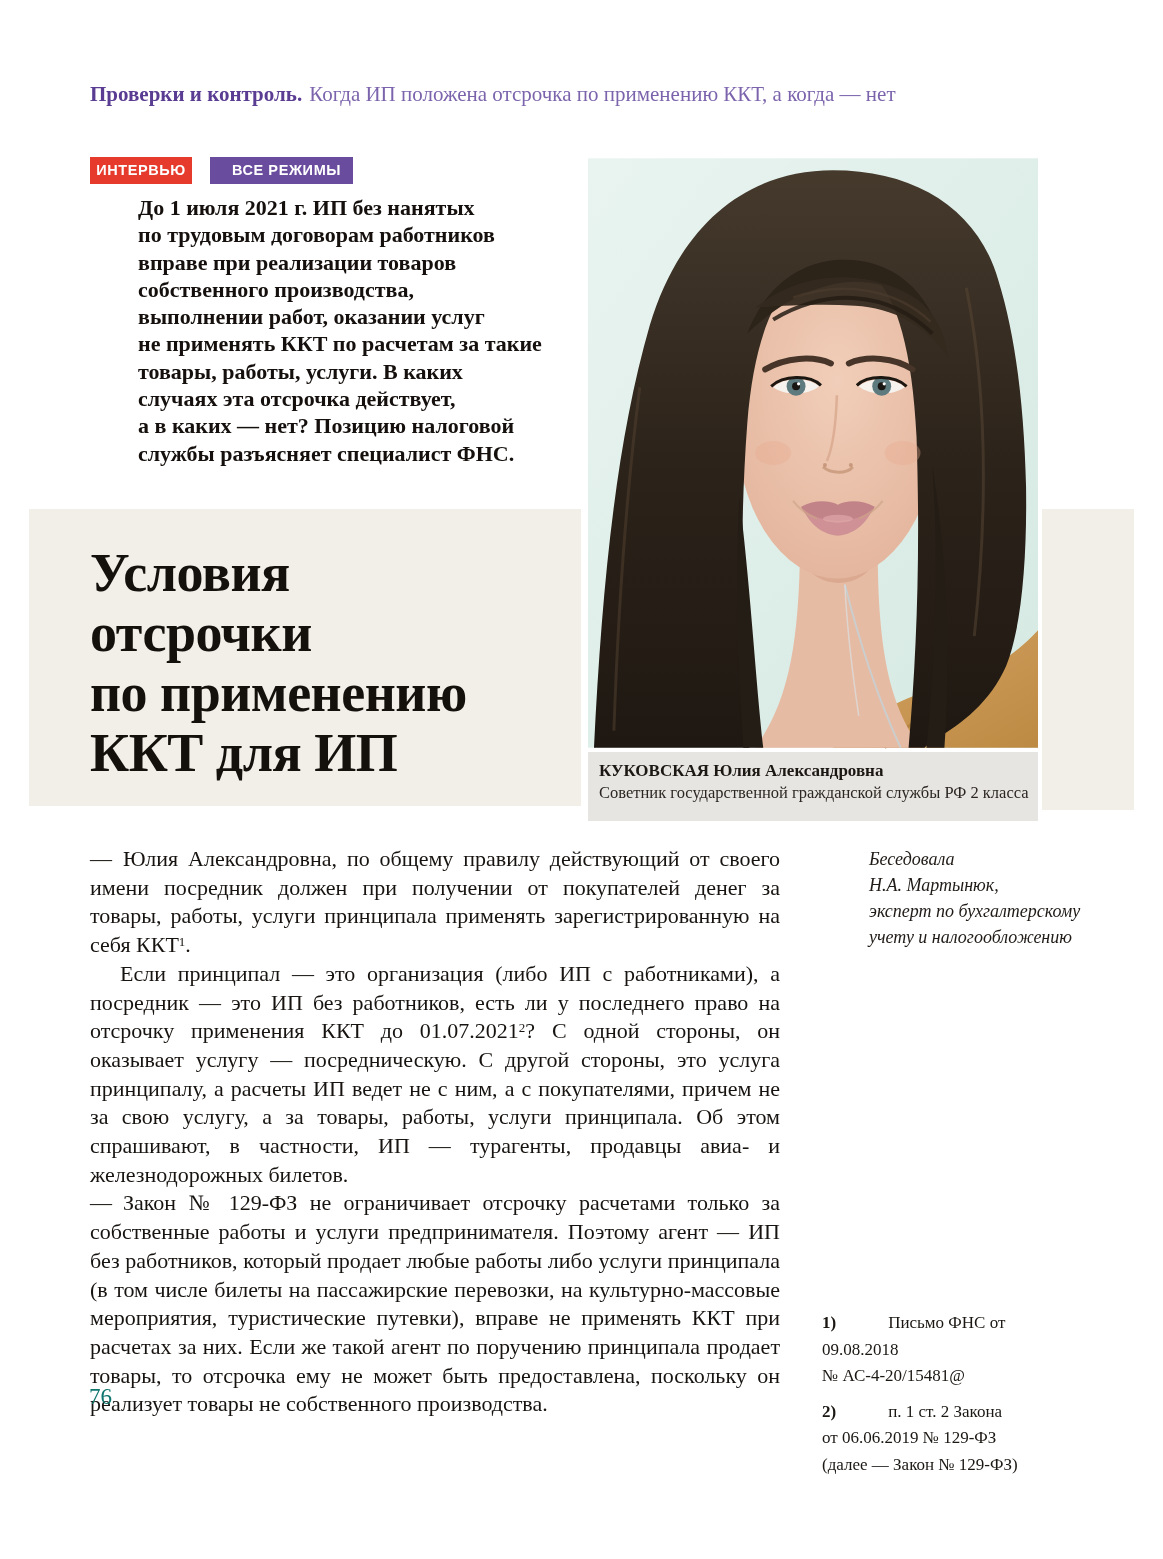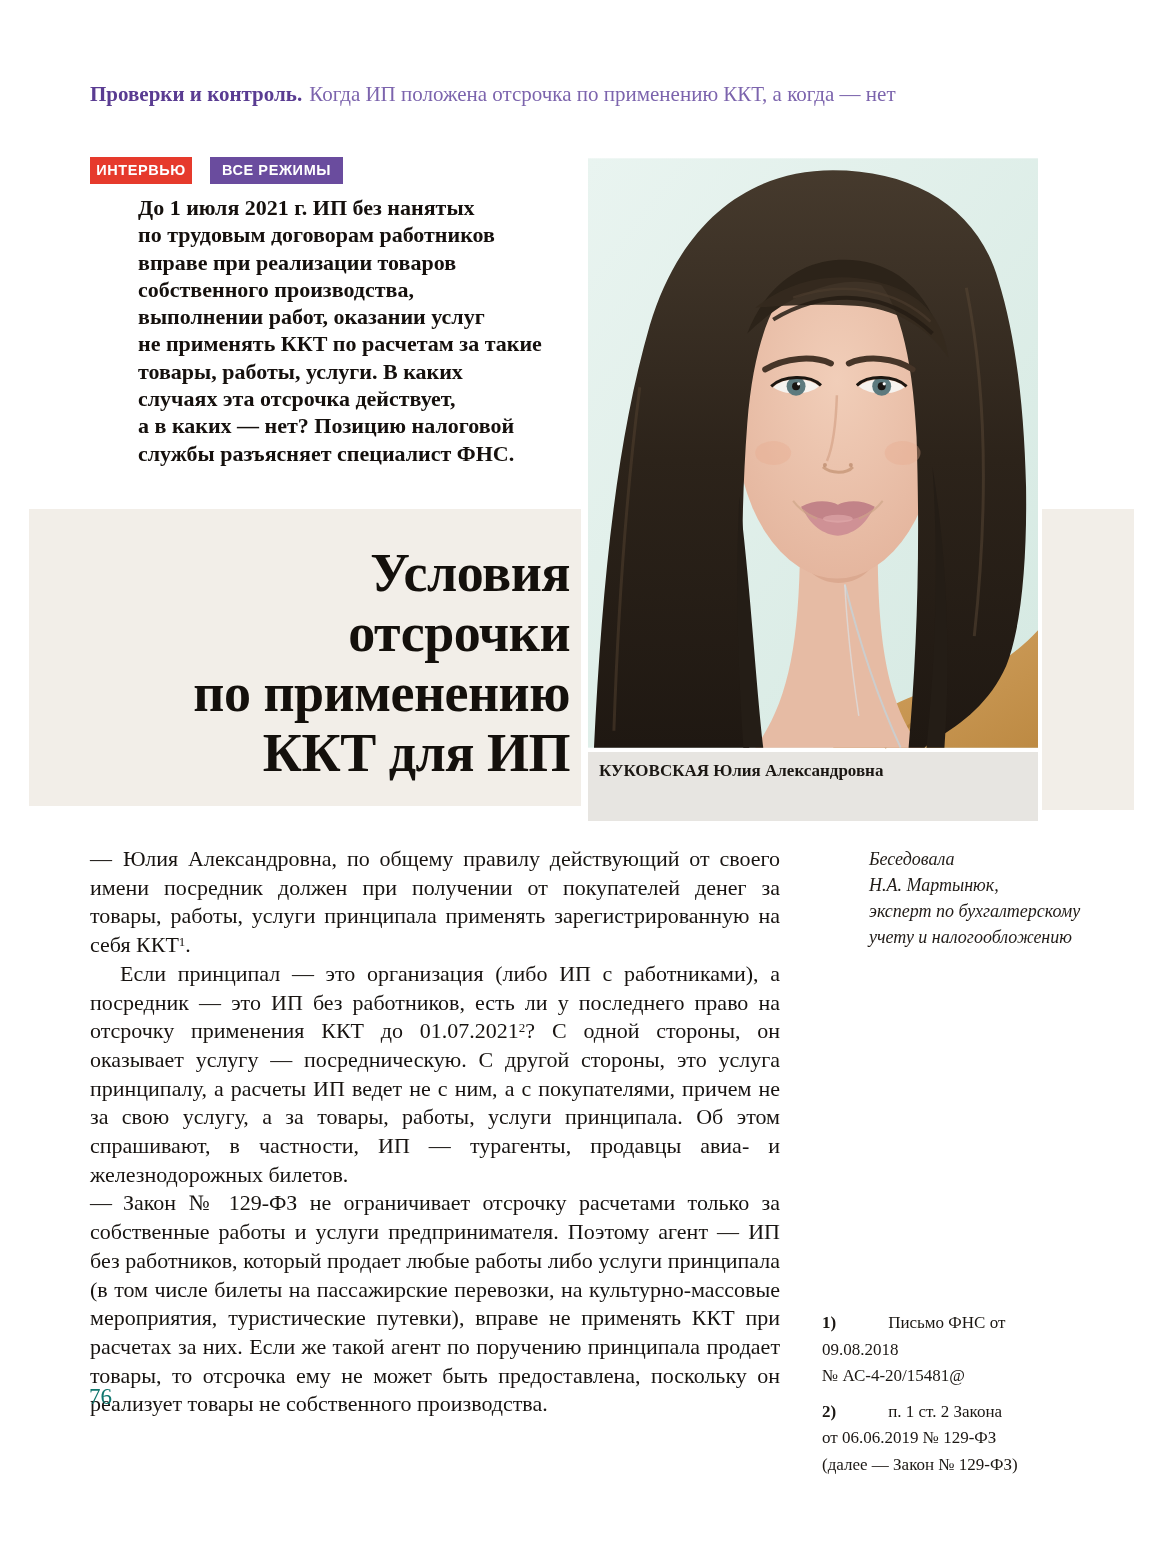--- a/index.html
+++ b/index.html
@@ -7,33 +7,33 @@
         font-family:"Liberation Serif","DejaVu Serif",serif;color:#171310;}
 
   .kicker{position:absolute;left:90px;top:80px;width:980px;font-size:21px;line-height:28px;}
   .kicker-bold{font-weight:700;color:#5a3c92;}
   .kicker-rest{color:#7c64ad;margin-left:7px;}
 
   .badge{position:absolute;top:157px;height:27px;line-height:27px;text-align:center;
          font-family:"Liberation Sans","DejaVu Sans",sans-serif;font-weight:700;
          font-size:14.5px;letter-spacing:.6px;color:#ffffff;}
   .badge-red{left:90px;width:102px;background:#e63a2c;}
-  .badge-purple{left:210px;width:133px;background:#6a4c9e;}
+  .badge-purple{left:210px;width:133px;background:#6a4c9e;padding-left:10px;}
 
   .prelines{white-space:pre-line;margin-left:48px;}
 
   .intro{position:absolute;left:90px;top:194px;width:505px;font-weight:700;
          font-size:22px;line-height:27.3px;color:#15100d;}
 
   .band{position:absolute;background:#f2eee8;}
   .band-left{left:29px;top:509px;width:552px;height:297px;}
   .band-right{left:1042px;top:509px;width:92px;height:301px;}
 
   .title{position:absolute;left:90px;top:543px;margin:0;width:480px;
-         font-size:54px;line-height:60px;font-weight:700;letter-spacing:-0.5px;color:#14100c;text-align:right;}
+         font-size:54px;line-height:60px;font-weight:700;letter-spacing:-0.5px;color:#14100c;}
 
   .photo{position:absolute;left:588px;top:157px;width:450px;height:592px;}
   .photo svg{display:block;width:100%;height:100%;}
 
   .caption{position:absolute;left:588px;top:752px;width:450px;height:69px;
            background:#e7e5e1;box-sizing:border-box;padding:8px 8px 0 11px;}
   .caption-name{font-size:17px;font-weight:700;line-height:22px;color:#1b1713;}
   .caption-role{font-size:16.5px;line-height:22px;color:#2b2622;}
 
   .body{position:absolute;left:90px;top:845px;width:690px;font-size:22px;line-height:28.7px;
@@ -142,20 +142,21 @@
       <path d="M296,344 C290,352 282,358 272,362" stroke="#caa183" stroke-width="2" opacity="0.6" fill="none"></path>
       <path d="M156,592 C150,500 148,420 152,340 C164,440 168,520 176,592 Z" fill="#241d16"></path>
       <path d="M340,592 C350,490 352,400 346,310 C362,410 364,510 358,592 Z" fill="#241d16"></path>
       <path d="M258,428 C274,492 292,544 314,592" stroke="#c9cfd2" stroke-width="2" fill="none" opacity="0.9"></path>
       <path d="M258,428 C260,470 266,520 272,560" stroke="#dbe0e2" stroke-width="1.5" fill="none" opacity="0.7"></path>
     </svg>
   </div>
 
   <div class="caption">
     <div class="caption-name">КУКОВСКАЯ Юлия Александровна</div>
+    <div class="caption-role">Советник государственной гражданской службы РФ 2 класса</div>
   </div>
 
   <section class="body">
     <p class="q"><span>— Юлия Александровна, по общему правилу действующий от своего имени посредник должен при получении от покупателей денег за товары, работы, услуги принципала применять зарегистрированную на себя ККТ</span><sup>1</sup><span>.</span></p>
     <p class="q indent"><span>Если принципал — это организация (либо ИП с работниками), а посредник — это ИП без работников, есть ли у последнего право на отсрочку применения ККТ до 01.07.2021</span><sup>2</sup><span>? С одной стороны, он оказывает услугу — посредническую. С другой стороны, это услуга принципалу, а расчеты ИП ведет не с ним, а с покупателями, причем не за свою услугу, а за товары, работы, услуги принципала. Об этом спрашивают, в частности, ИП — турагенты, продавцы авиа- и железнодорожных билетов.</span></p>
     <p class="a">— Закон № 129-ФЗ не ограничивает отсрочку расчетами только за собственные работы и услуги предпринимателя. Поэтому агент — ИП без работников, который продает любые работы либо услуги принципала (в том числе билеты на пассажирские перевозки, на культурно-массовые мероприятия, туристические путевки), вправе не применять ККТ при расчетах за них. Если же такой агент по поручению принципала продает товары, то отсрочка ему не может быть предоставлена, поскольку он реализует товары не собственного производства.</p>
   </section>
 
   <aside class="byline prelines">Беседовала
 Н.А. Мартынюк,

